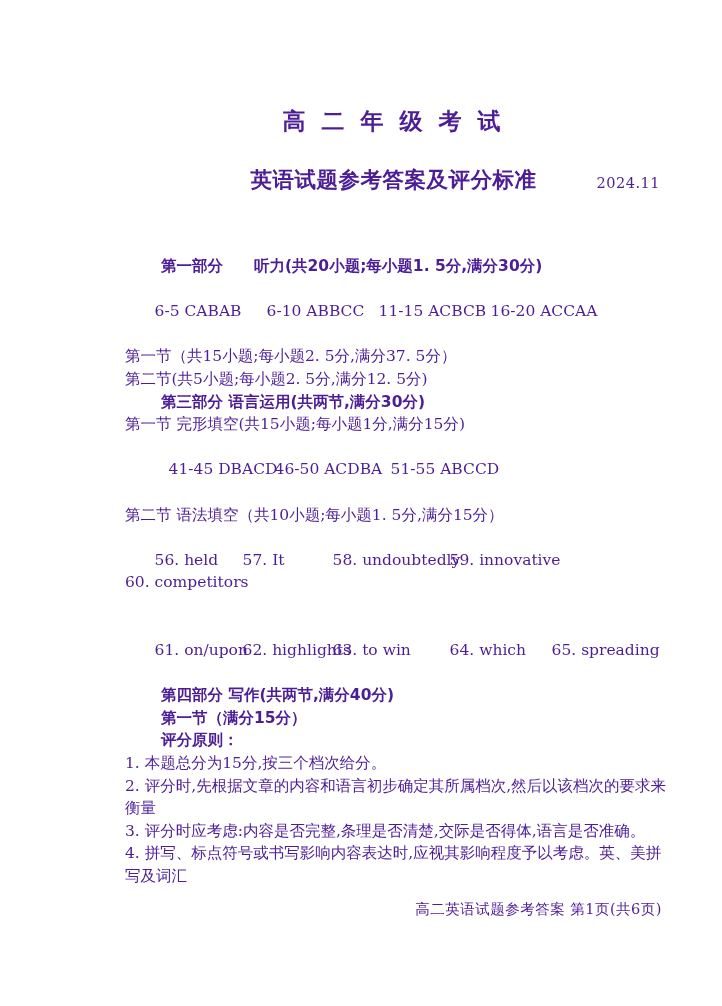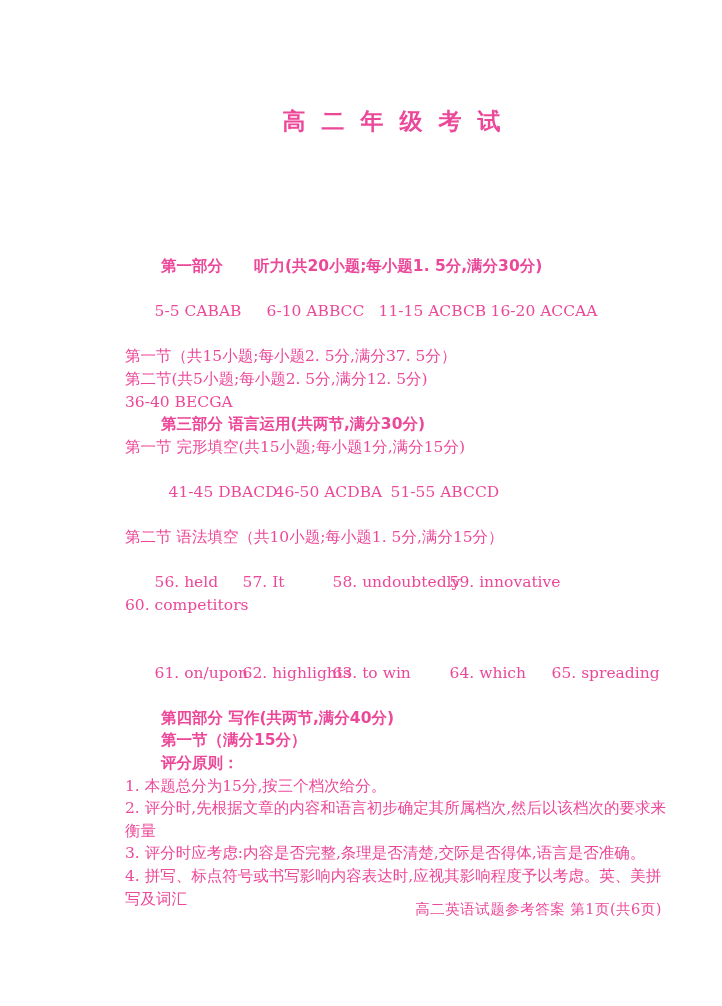--- a/index.html
+++ b/index.html
@@ -3,21 +3,21 @@
 <meta charset="utf-8">
 <style>
   html, body { margin: 0; padding: 0; background: #ffffff; }
   .page {
     position: relative;
     width: 722px;
     height: 1006px;
     background: #ffffff;
     overflow: hidden;
     font-family: "DejaVu Serif", "Liberation Serif", serif;
-    color: #ec4899;
+    color: #4c1d95;
   }
   .title {
     position: absolute;
     top: 106px;
     left: 125px;
     width: 537px;
     margin: 0;
     text-align: center;
     font-size: 23px;
     font-weight: 700;
@@ -76,31 +76,34 @@
     letter-spacing: 0.5px;
   }
 </style>
 </head>
 <body>
 
 <div class="page">
 
   <h1 class="title">高 二 年 级 考 试</h1>
 
+  <div class="subtitle-row">
+    <span class="subtitle">英语试题参考答案及评分标准</span>
+    <span class="date">2024.11</span>
+  </div>
 
   <div class="content">
 
     <div class="ln hd">第一部分　　听力(共20小题;每小题1. 5分,满分30分)</div>
     <div class="ln row">
-      <span class="w112">5-5 CABAB</span><span class="w112">6-10 ABBCC</span><span class="w112">11-15 ACBCB</span><span>16-20 ACCAA</span>
+      <span class="w112">6-5 CABAB</span><span class="w112">6-10 ABBCC</span><span class="w112">11-15 ACBCB</span><span>16-20 ACCAA</span>
     </div>
 
     <div class="ln">第一节（共15小题;每小题2. 5分,满分37. 5分）</div>
     <div class="ln">第二节(共5小题;每小题2. 5分,满分12. 5分)</div>
-    <div class="ln">36-40 BECGA</div>
 
     <div class="ln hd">第三部分 语言运用(共两节,满分30分)</div>
     <div class="ln">第一节 完形填空(共15小题;每小题1分,满分15分)</div>
     <div class="ln row">
       <span class="w106">41-45 DBACD</span><span class="w116">46-50 ACDBA</span><span>51-55 ABCCD</span>
     </div>
     <div class="ln">第二节 语法填空（共10小题;每小题1. 5分,满分15分）</div>
     <div class="ln row">
       <span class="w88">56. held</span><span class="w90">57. It</span><span class="w117">58. undoubtedly</span><span class="w102">59. innovative</span><span>60. competitors</span>
     </div>

